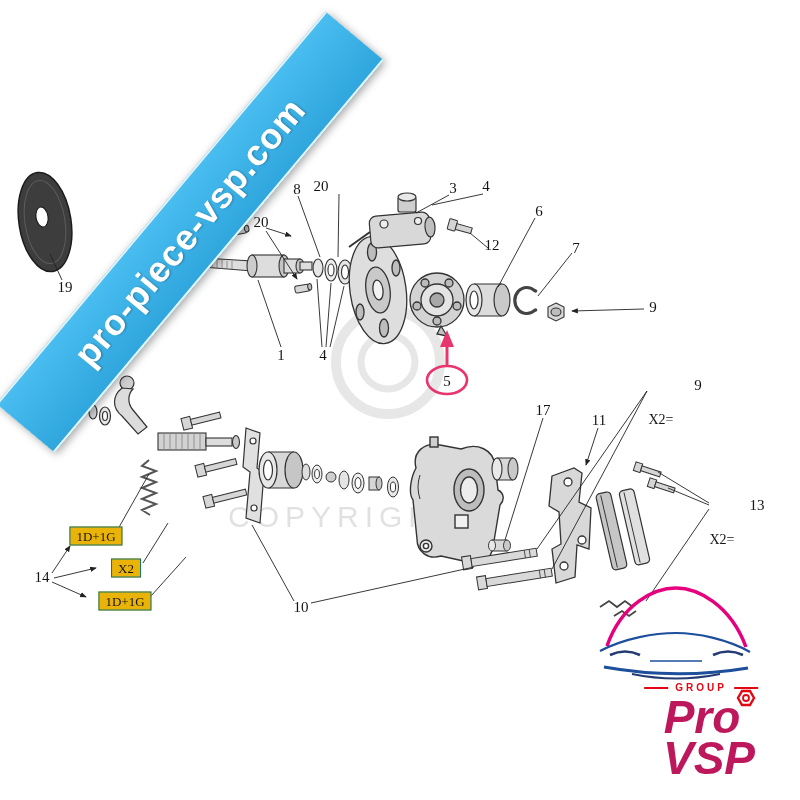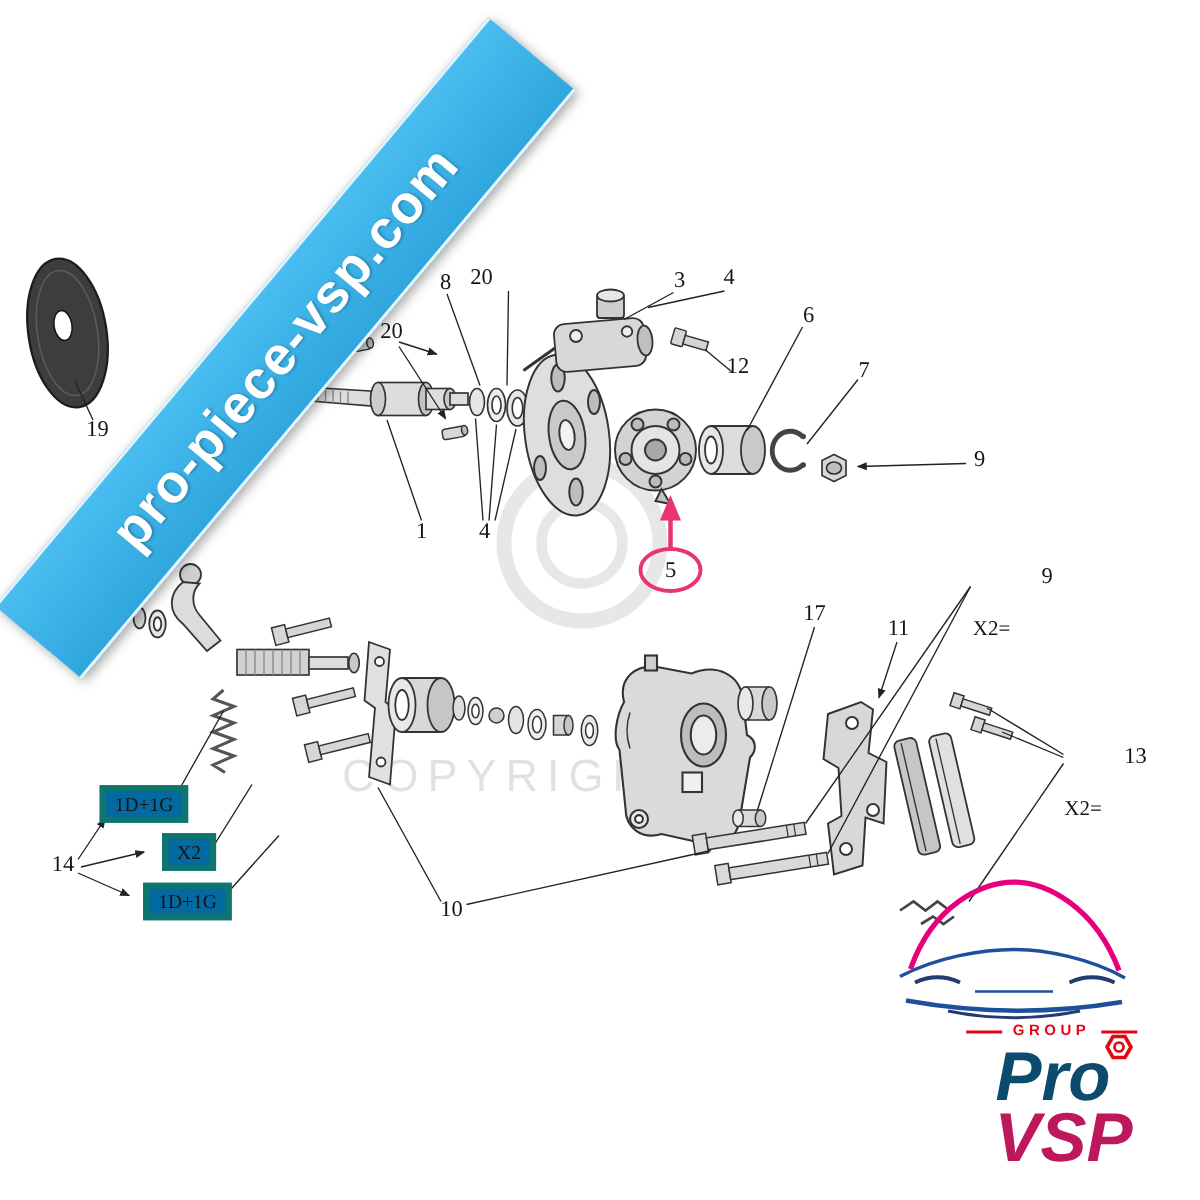--- a/index.html
+++ b/index.html
@@ -26,40 +26,40 @@
   }
 
   
   .plabel {
     position:absolute; transform:translate(-50%,-50%);
     font-size:15px; color:#141414; line-height:1; white-space:nowrap;
   }
   .mult { font-size:14px;margin-top:35px; }
   .pbox {
     position:absolute; transform:translate(-50%,-50%);
-    border:4px solid #0f766e; background:#0369a1; padding:2px 6px;
+    border:1px solid #0f766e; background:#eab308; padding:2px 6px;
     font-size:13px; color:#141414; line-height:1; white-space:nowrap;
   }
 
   
   .logo-group {
     position:absolute; left:701px; top:688px; transform:translate(-50%,-50%);
     display:flex; align-items:center; gap:7px;
     color:#e30613; font-family:"Liberation Sans", sans-serif;
     font-size:10px; font-weight:bold; letter-spacing:3px; line-height:1;
   }
   .logo-group::before, .logo-group::after {
     content:""; display:block; width:24px; height:2px; background:#e30613;
   }
   .logo-pro, .logo-vsp {
     position:absolute; transform:translate(-50%,-50%);
     font-family:"Liberation Sans", sans-serif; font-style:italic;
     font-weight:bold; font-size:46px; line-height:1; white-space:nowrap;
   }
-  .logo-pro { left:702px; top:717px; color:#0c4a6e; }
+  .logo-pro { left:702px; top:717px; color:#be185d; }
   .logo-vsp { left:709px; top:758px; color:#be185d; }
 </style>
 </head>
 <body>
 
 <div class="stage">
 
   <svg class="diagram" viewBox="0 0 800 800" width="800" height="800">
     <defs>
       <marker id="ah" markerWidth="9" markerHeight="8" refX="6.5" refY="3" orient="auto">

